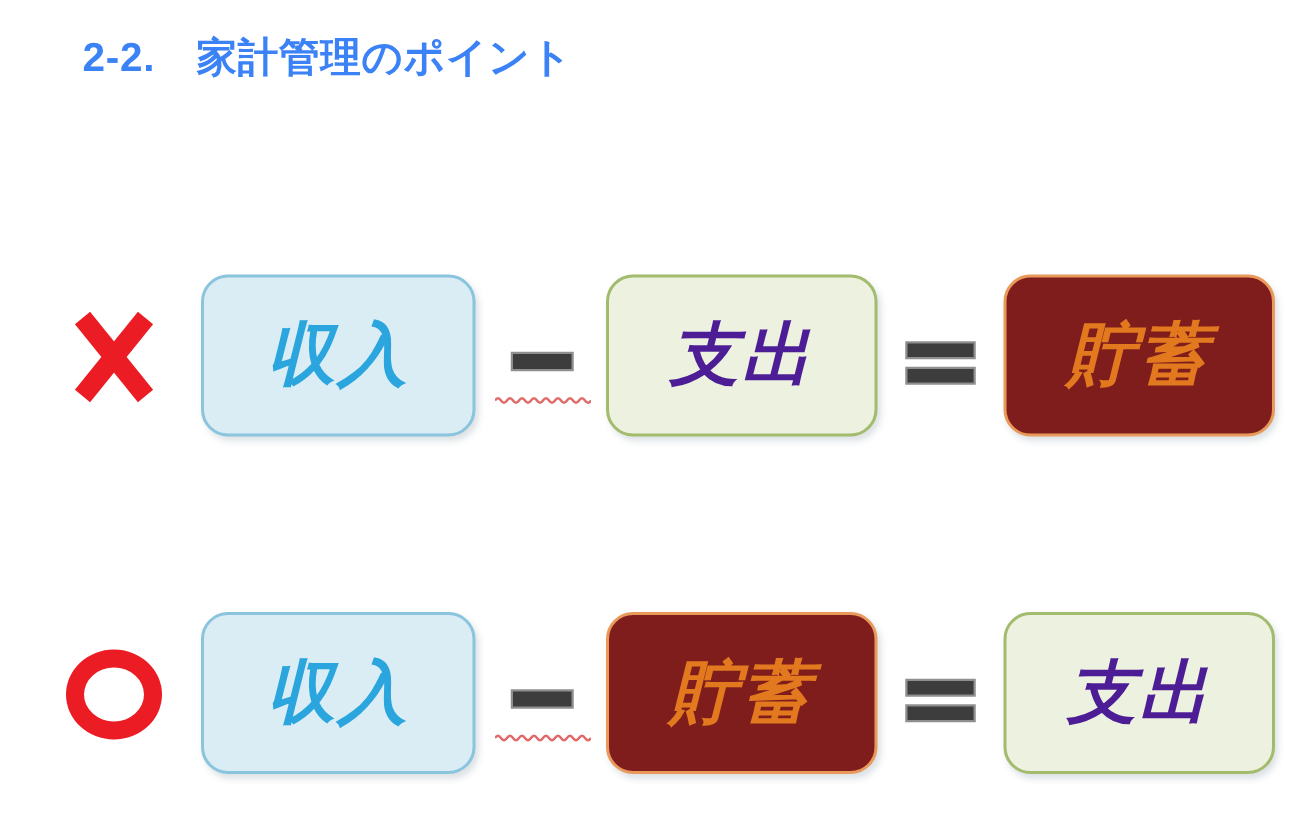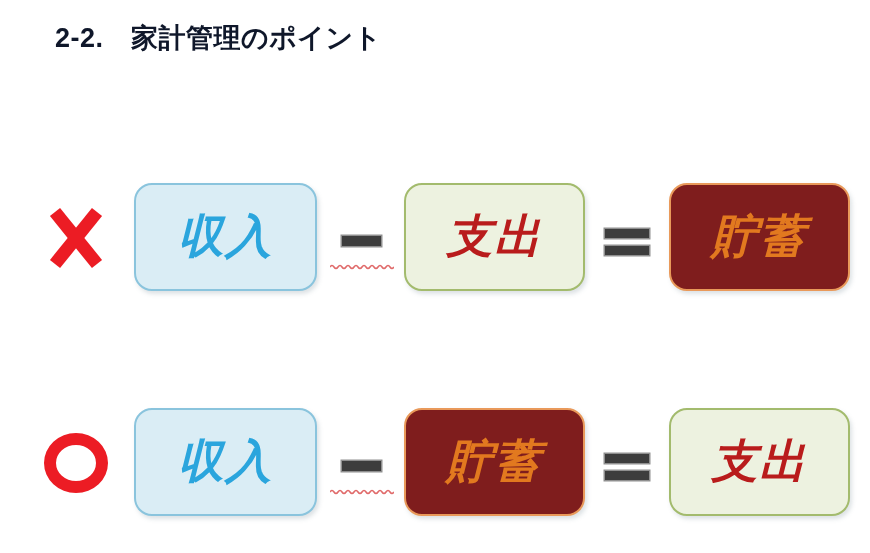--- a/index.html
+++ b/index.html
@@ -14,21 +14,21 @@
     background: #ffffff;
     font-family: "Liberation Sans", "DejaVu Sans", sans-serif;
     overflow: hidden;
   }
   .slide-title {
     position: absolute;
     left: 55px;
     top: 20px;
     font-size: 27px;
     font-weight: 700;
-    color: #0f172a;
+    color: #3b82f6;
     letter-spacing: 0.5px;
     white-space: pre;
   }
   .eq-row {
     position: absolute;
     left: 12px;
     width: 870px;
     height: 110px;
     font-style: italic;
   }
@@ -66,21 +66,21 @@
     font-size: 46px;
     font-weight: 700;
     letter-spacing: 2px;
     box-shadow: 2px 3px 4px rgba(120,140,150,0.25);
   }
   .pos-1 { left: 122px; width: 183px; }
   .pos-2 { left: 392px; width: 181px; }
   .pos-3 { left: 657px; width: 181px; }
 
   .variant-blue   { background: #daedf5; border-color: #8ac4dd; color: #2aa5dd; }
-  .variant-green  { background: #edf2e0; border-color: #a3bb6d; color: #b91c1c; }
+  .variant-green  { background: #edf2e0; border-color: #a3bb6d; color: #4c1d95; }
   .variant-orange { background: #7f1d1d; border-color: #e9995a; color: #e2791f; }
 
   .op-minus {
     position: absolute;
     left: 318px;
     top: 0;
     width: 64px;
     height: 110px;
   }
   .minus-bar {

